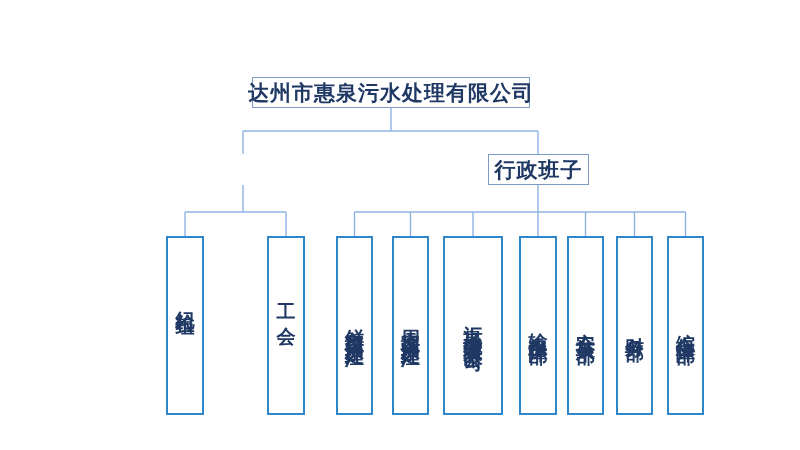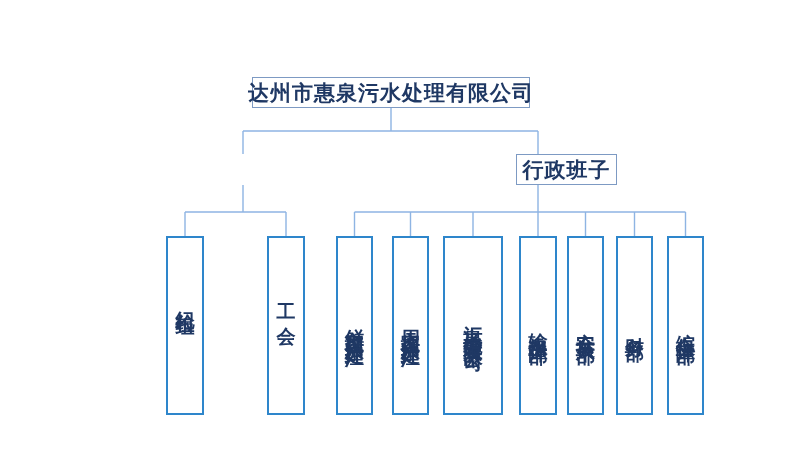--- a/index.html
+++ b/index.html
@@ -31,21 +31,21 @@
   }
   .vtext{
     writing-mode:vertical-rl;
     text-orientation:upright;
     letter-spacing:3px;
     line-height:1.15;
   }
   
   #box-root          {left:252px;top:77px; width:278px;height:31px;}
   #box-dangzhibu     {left:205px;top:154px;width:76px; height:31px;}
-  #box-xingzhengbanzi{left:516px;top:154px;width:101px;height:31px;}
+  #box-xingzhengbanzi{left:488px;top:154px;width:101px;height:31px;}
 
   #box-jijianzu {left:166px;top:236px;width:38px;height:179px;}
   #box-gonghui  {left:267px;top:236px;width:38px;height:179px;}
   #box-xianjiaba{left:336px;top:236px;width:37px;height:179px;}
   #box-zhoujiaba{left:392px;top:236px;width:37px;height:179px;}
   #box-huiquan  {left:443px;top:236px;width:60px;height:179px;}
   #box-shushui  {left:519px;top:236px;width:38px;height:179px;}
   #box-anquan   {left:567px;top:236px;width:37px;height:179px;}
   #box-caiwu    {left:616px;top:236px;width:37px;height:179px;}
   #box-zonghe   {left:667px;top:236px;width:37px;height:179px;}

